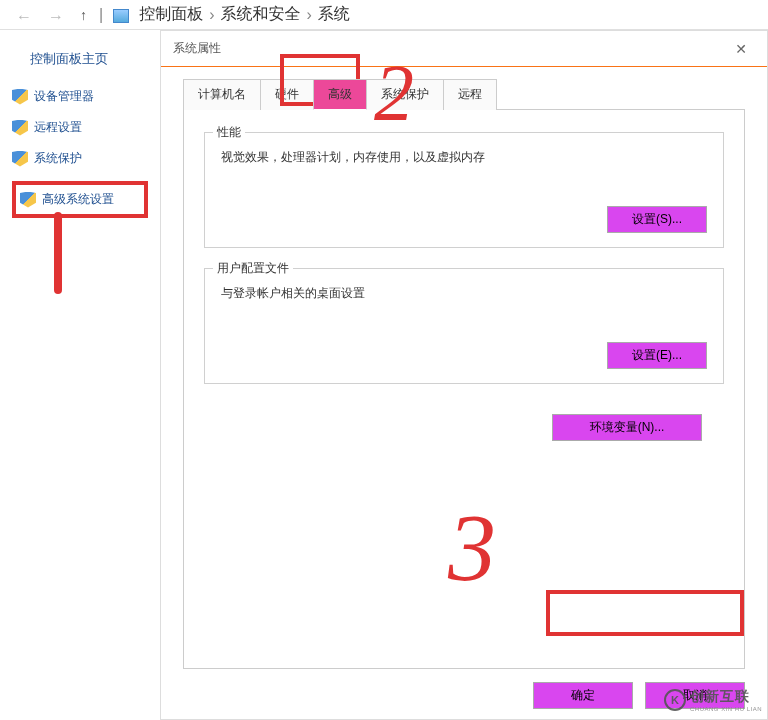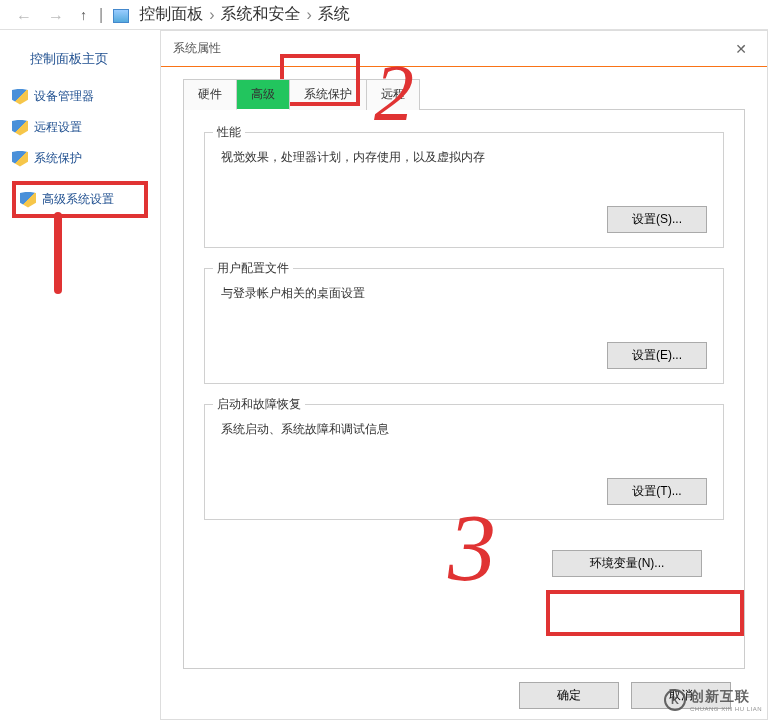--- a/index.html
+++ b/index.html
@@ -22,33 +22,33 @@
 .hl-box-1 { border: 4px solid #e03333; padding: 6px 4px; margin-top: 10px; }
 
 .content { flex: 1; background: #f0f0f0; }
 .dialog { background: #fff; border: 1px solid #ddd; margin: 0; height: 100%; position: relative; }
 .dialog-titlebar { display: flex; align-items: center; justify-content: space-between; height: 36px; padding: 0 12px; border-bottom: 1px solid #f97316; }
 .dialog-title { font-size: 12px; color: #555; }
 .close-x { font-size: 14px; color: #666; cursor: pointer; padding: 4px 8px; }
 
 .tabs { display: flex; margin: 12px 0 0 22px; position: relative; }
 .tab { font-size: 12px; color: #333; padding: 6px 14px; background: #fafafa; border: 1px solid #ccc; border-bottom: none; cursor: pointer; margin-right: -1px; }
-.tab.active { background: #22c55e; border-bottom: 1px solid #fff; position: relative; z-index: 2; }
+.tab.active { background: #ec4899; border-bottom: 1px solid #fff; position: relative; z-index: 2; }
 .tab-body { border: 1px solid #ccc; margin: -1px 22px 0 22px; padding: 22px 20px 20px 20px; height: 560px; background: #fff; }
 .notice { font-size: 12px; color: #333; margin-bottom: 18px; }
 
 .group { border: 1px solid #d0d0d0; padding: 16px 16px 14px 16px; margin-bottom: 20px; position: relative; }
 .group-title { position: absolute; top: -9px; left: 8px; background: #fff; padding: 0 4px; font-size: 12px; color: #333; }
 .group-desc { font-size: 12px; color: #333; }
 .group-btn-row { text-align: right; margin-top: 40px; }
-.win-btn { font-size: 12px; padding: 4px 20px; background: #e5e5e5; border: 1px solid #aaa; cursor: pointer; min-width: 100px; }
+.win-btn { font-size: 12px; padding: 4px 20px; background: #d946ef; border: 1px solid #aaa; cursor: pointer; min-width: 100px; }
 
 .env-row { text-align: right; margin: 30px 22px 0 0; }
 
-.dlg-buttons { position: absolute; bottom: 10px; right: 36px; display: flex; gap: 12px; }
+.dlg-buttons { position: absolute; bottom: 10px; right: 22px; display: flex; gap: 12px; }
 
 .annot-box-2 { position: absolute; border: 4px solid #e03333; width: 80px; height: 52px; left: 280px; top: 54px; pointer-events: none; }
 .annot-2 { position: absolute; left: 374px; top: 48px; font-size: 80px; color: #e03333; font-family: cursive; font-style: italic; pointer-events: none; }
 .annot-1 { position: absolute; left: 54px; top: 212px; width: 8px; height: 82px; background: #e03333; border-radius: 4px; }
 .annot-3 { position: absolute; left: 448px; top: 492px; font-size: 96px; color: #e03333; font-family: cursive; font-style: italic; pointer-events: none; }
 .annot-box-3 { position: absolute; border: 4px solid #e03333; width: 198px; height: 46px; left: 546px; top: 590px; pointer-events: none; }
 
 .watermark { position: absolute; right: 6px; bottom: 8px; display: flex; align-items: center; gap: 4px; opacity: .9; }
 .wm-logo { width: 22px; height: 22px; border: 2px solid #555; border-radius: 50%; display: flex; align-items: center; justify-content: center; font-size: 11px; font-weight: bold; color: #555; }
 .wm-text { font-size: 14px; color: #555; letter-spacing: 1px; font-weight: 600; }
@@ -96,45 +96,41 @@
   </div>
 
   <div class="content">
     <div class="dialog">
       <div class="dialog-titlebar">
         <span class="dialog-title">系统属性</span>
         <span class="close-x">✕</span>
       </div>
 
       <div class="tabs">
+        <div class="tab">计算机名</div>
         <div class="tab">硬件</div>
         <div class="tab active">高级</div>
         <div class="tab">系统保护</div>
         <div class="tab">远程</div>
       </div>
 
       <div class="tab-body">
 
         <div class="group">
           <div class="group-title">性能</div>
           <div class="group-desc">视觉效果，处理器计划，内存使用，以及虚拟内存</div>
           <div class="group-btn-row"><button class="win-btn">设置(S)...</button></div>
         </div>
 
         <div class="group">
           <div class="group-title">用户配置文件</div>
           <div class="group-desc">与登录帐户相关的桌面设置</div>
           <div class="group-btn-row"><button class="win-btn">设置(E)...</button></div>
         </div>
 
-        <div class="group">
-          <div class="group-title">启动和故障恢复</div>
-          <div class="group-desc">系统启动、系统故障和调试信息</div>
-          <div class="group-btn-row"><button class="win-btn">设置(T)...</button></div>
-        </div>
 
         <div class="env-row">
           <button class="win-btn" style="min-width:150px">环境变量(N)...</button>
         </div>
       </div>
 
       <div class="dlg-buttons">
         <button class="win-btn">确定</button>
         <button class="win-btn">取消</button>
       </div>

